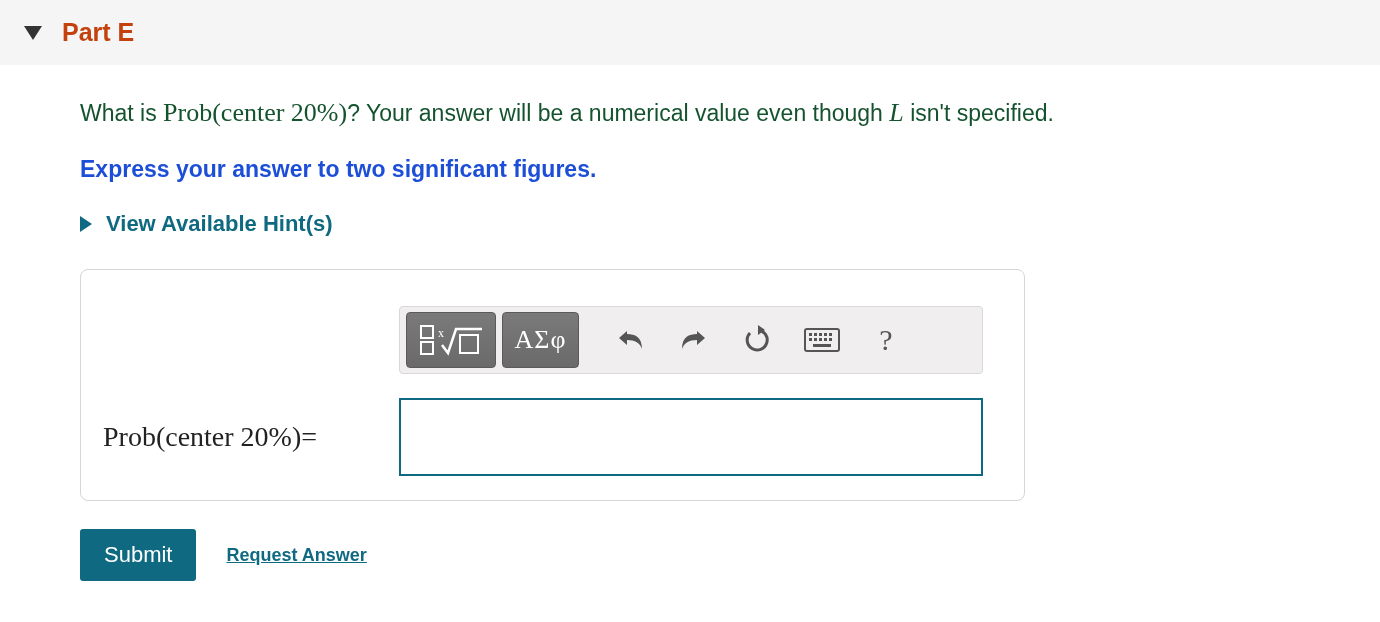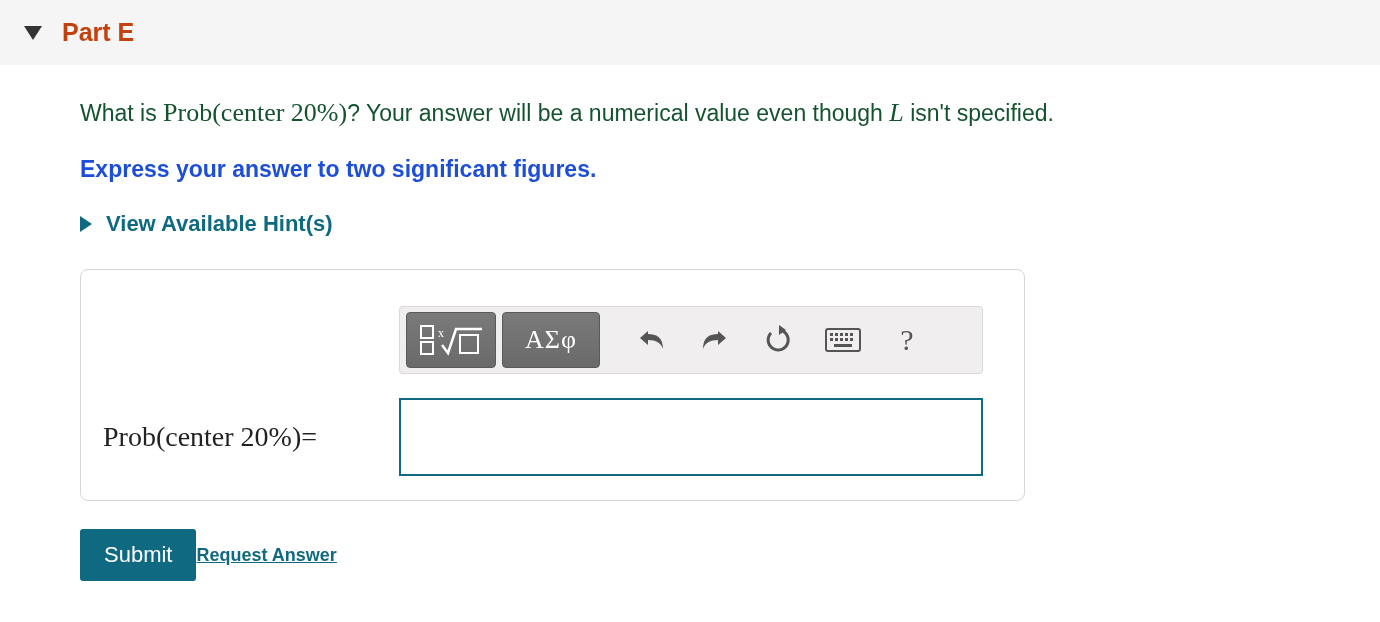--- a/index.html
+++ b/index.html
@@ -103,40 +103,41 @@
     align-items: center;
     justify-content: center;
     cursor: pointer;
   }
   .tbtn.dark {
     background: linear-gradient(#7a7a7a, #6a6a6a);
     border: 1px solid #5a5a5a;
     color: #fff;
   }
   .tbtn.tpl { width: 90px; }
-  .tbtn.sym { width: 98px; font-family: "Times New Roman", serif; font-size: 26px; letter-spacing: 1px;}
+  .tbtn.sym { width: 77px; font-family: "Times New Roman", serif; font-size: 26px; letter-spacing: 1px;}
   .tbtn.icon {
     width: 58px;
     color: #555;
   }
   .answer-input {
     width: 584px;
     height: 78px;
     border: 2px solid #0f6a81;
     font-size: 22px;
     padding: 0 12px;
     outline: none;
   }
   .row2 {
     display: flex;
     align-items: stretch;
   }
   .footer {
     display: flex;
     align-items: center;
+    gap: 30px;
   }
   .submit-btn {
     background: #0f6a81;
     color: #fff;
     border: none;
     padding: 13px 24px;
     font-size: 22px;
     border-radius: 3px;
     cursor: pointer;
   }

